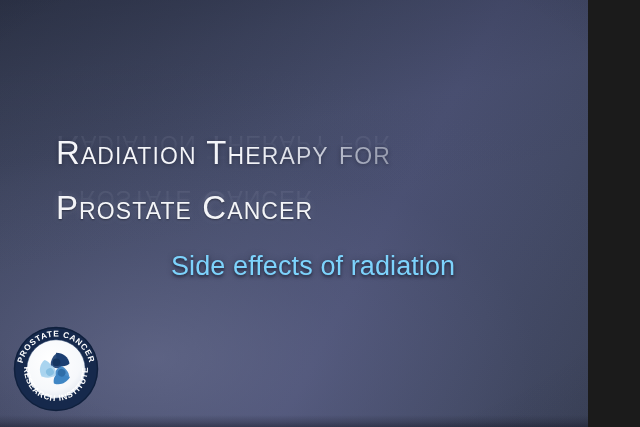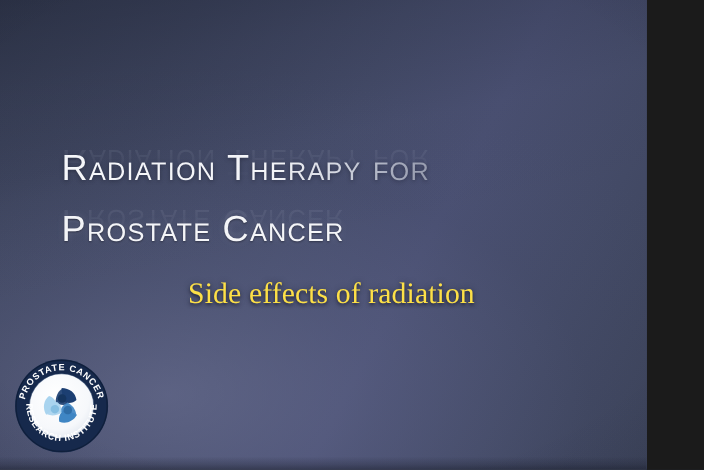--- a/index.html
+++ b/index.html
@@ -136,26 +136,26 @@
       rgba(0,0,0,0.72) 0%, rgba(0,0,0,0.30) 45%, rgba(0,0,0,0) 96%);
     filter: blur(0.45px);
     pointer-events: none;
   }
 
   
   #subtitle {
     position: absolute;
     left: 171px;
     top: 250px;
-    font-family: Liberation Serif, serif;
+    font-family: Liberation Sans, sans-serif;
     font-weight: 400;
     font-size: 27px;
     line-height: 32px;
     letter-spacing: 0.1px;
-    color: #fde047;
+    color: #7dd3fc;
     white-space: nowrap;
     text-shadow:
       0 2px 3px rgba(18,20,34,0.62),
       0 0 6px rgba(30,34,52,0.40);
   }
 
   
   #logo {
     position: absolute;
     left: 11px;

